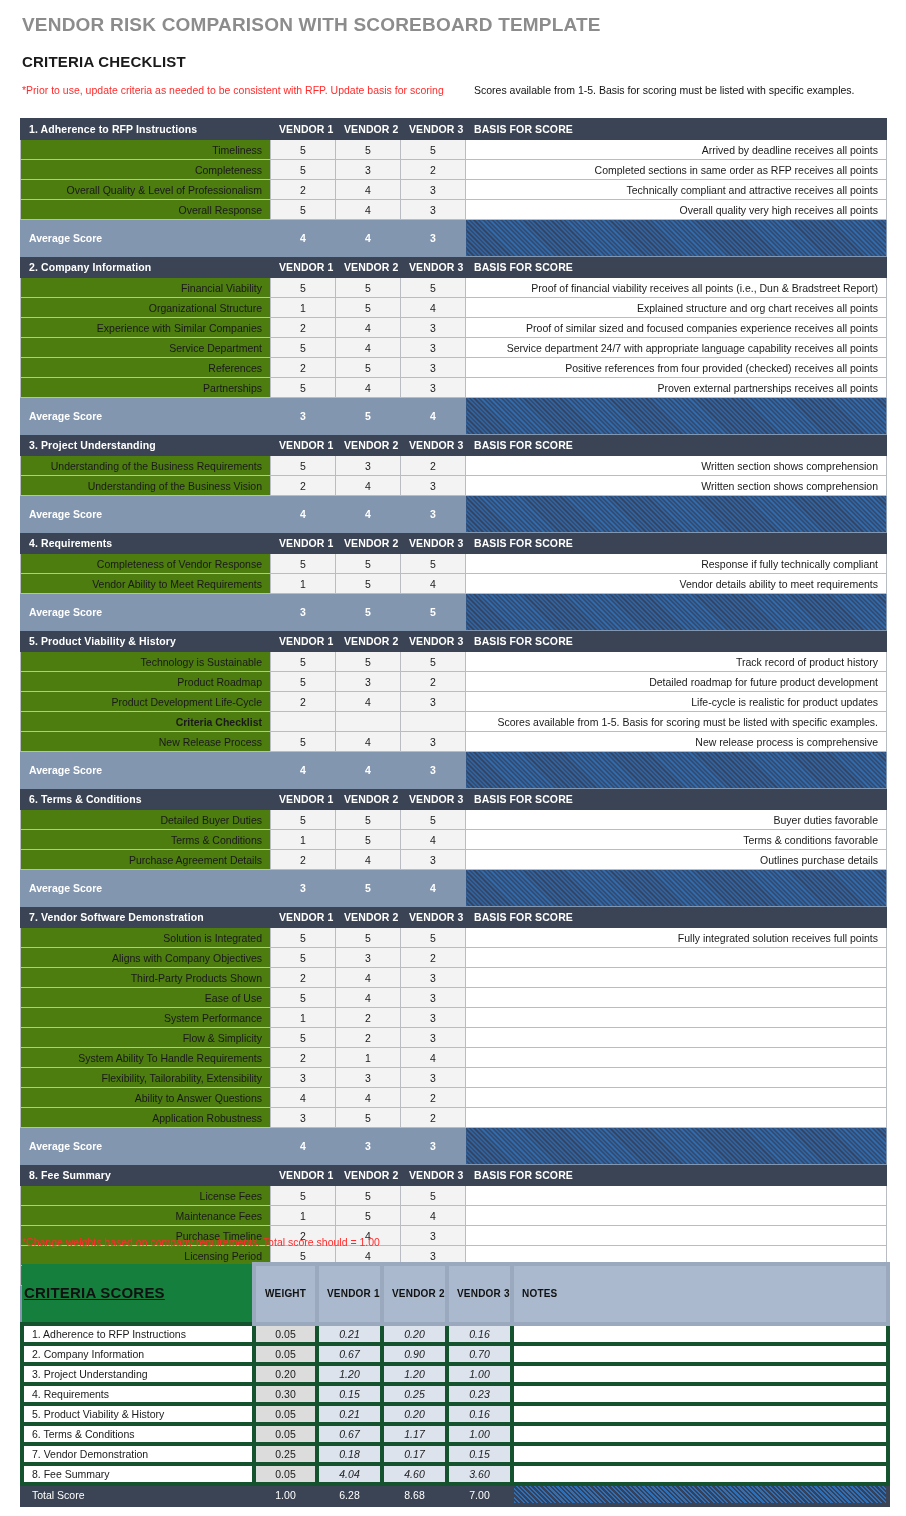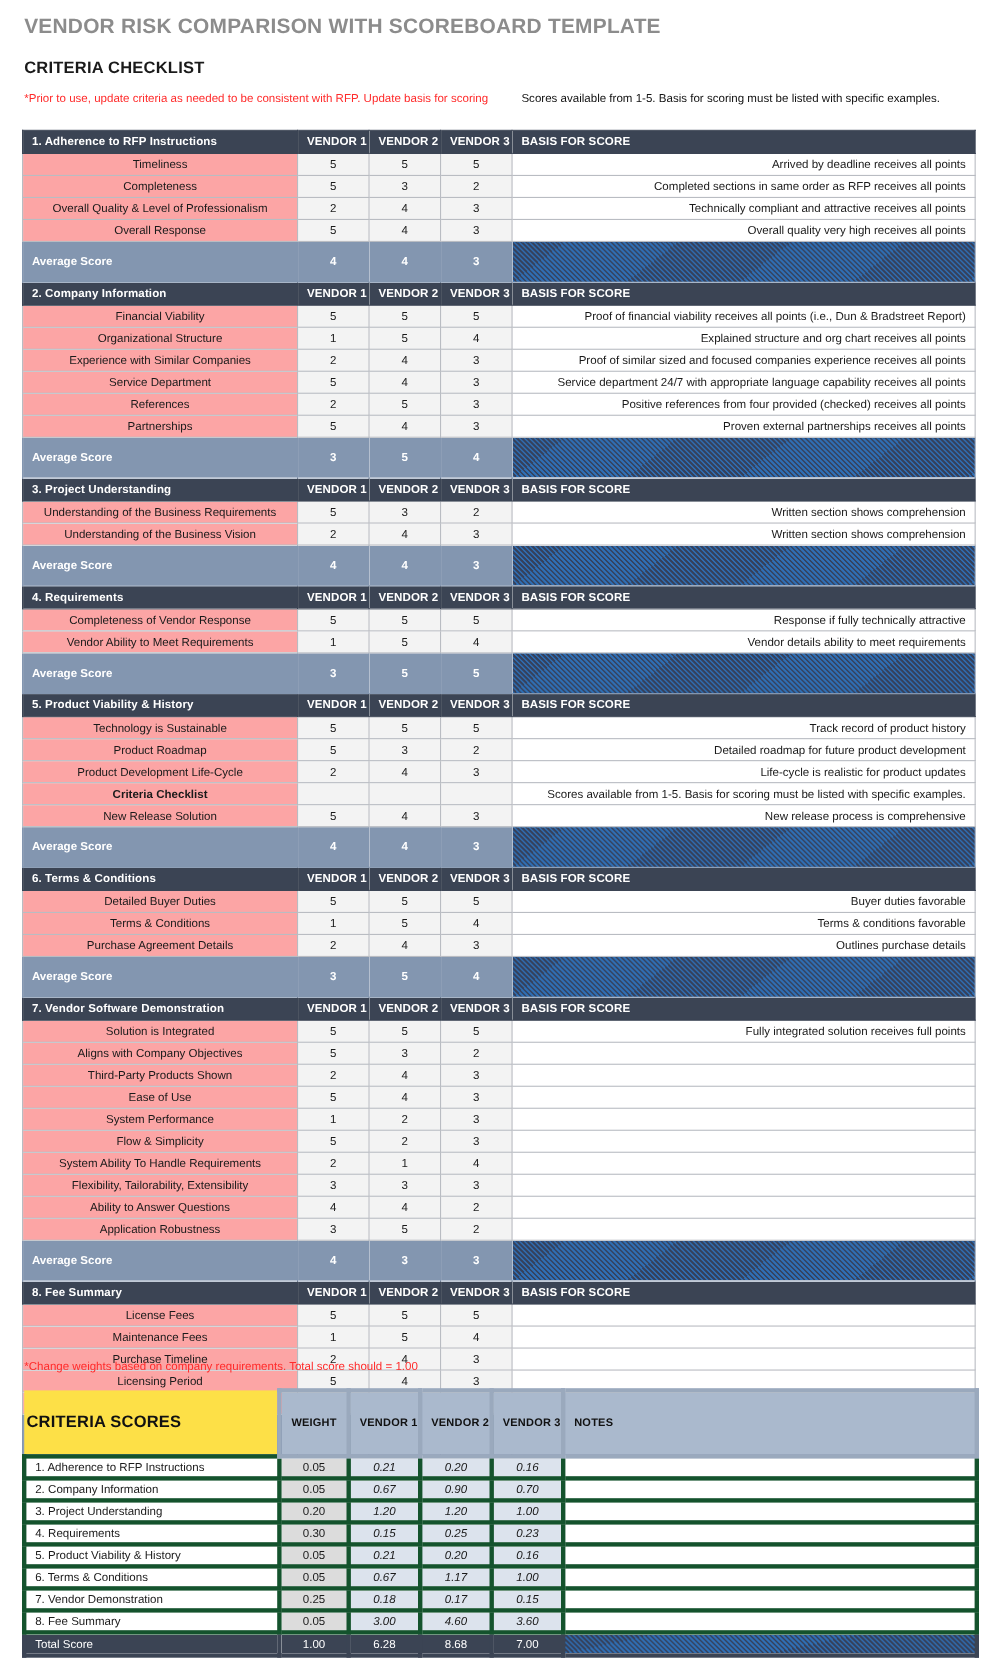--- a/index.html
+++ b/index.html
@@ -81,21 +81,21 @@
     background: #3b4454;
     color: #ffffff;
     font-weight: bold;
     font-size: 10.5px;
     border-color: #3b4454;
     height: 21px;
     letter-spacing: 0.1px;
   }
   tr.sec-head td.vh { text-align: center; }
 
-  tr.crit td.name   { background: #fca5a5; text-align: center; margin-top: 15px; }
+  tr.crit td.name   { background: #4d7c0f; text-align: right; margin-top: 15px; }
   tr.crit td.score  { background: #f3f3f3; text-align: center; }
   tr.crit td.basis  { background: #ffffff; text-align: right; }
   tr.crit td.name.bold { font-weight: bold; }
 
   tr.avg td {
     background: #8396b0;
     color: #ffffff;
     font-weight: bold;
     border-color: #8396b0;
     height: 37px;
@@ -151,26 +151,27 @@
     color: #111111;
     font-weight: bold;
     height: 60px;
     font-size: 10px;
     letter-spacing: 0.2px;
     text-align: center;
     line-height: 1.25;
     border-color: #9aa9bd;
   }
   tr.sc-head th.title-cell {
-    background: #fde047;
+    background: #15803d;
     border: none;
     text-align: left;
     font-size: 15px;
     letter-spacing: 0.2px;
     padding-left: 2px;
+    text-decoration: underline;
   }
   tr.sc-head th.notes-h { text-align: left; padding-left: 8px; }
 
   tr.sc-row td.name   { background: #ffffff; text-align: left; }
   tr.sc-row td.weight { background: #dcdcdc; text-align: center; }
   tr.sc-row td.wsc    { background: #dce3ed; text-align: center; font-style: italic; }
   tr.sc-row td.notes  { background: #ffffff; }
 
   tr.sc-total td {
     background: #3b4454;
@@ -345,21 +346,21 @@
             <td class="vh">VENDOR 1</td>
             <td class="vh">VENDOR 2</td>
             <td class="vh">VENDOR 3</td>
             <td>BASIS FOR SCORE</td>
           </tr>
           <tr class="crit">
             <td class="name">Completeness of Vendor Response</td>
             <td class="score">5</td>
             <td class="score">5</td>
             <td class="score">5</td>
-            <td class="basis">Response if fully technically attractive</td>
+            <td class="basis">Response if fully technically compliant</td>
           </tr>
           <tr class="crit">
             <td class="name">Vendor Ability to Meet Requirements</td>
             <td class="score">1</td>
             <td class="score">5</td>
             <td class="score">4</td>
             <td class="basis">Vendor details ability to meet requirements</td>
           </tr>
           <tr class="avg">
             <td>Average Score</td>
@@ -397,21 +398,21 @@
             <td class="basis">Life-cycle is realistic for product updates</td>
           </tr>
           <tr class="crit">
             <td class="name bold">Criteria Checklist</td>
             <td class="score"></td>
             <td class="score"></td>
             <td class="score"></td>
             <td class="basis">Scores available from 1-5. Basis for scoring must be listed with specific examples.</td>
           </tr>
           <tr class="crit">
-            <td class="name">New Release Solution</td>
+            <td class="name">New Release Process</td>
             <td class="score">5</td>
             <td class="score">4</td>
             <td class="score">3</td>
             <td class="basis">New release process is comprehensive</td>
           </tr>
           <tr class="avg">
             <td>Average Score</td>
             <td class="score">4</td>
             <td class="score">4</td>
             <td class="score">3</td>
@@ -662,21 +663,21 @@
             <td class="name">7. Vendor Demonstration</td>
             <td class="weight">0.25</td>
             <td class="wsc">0.18</td>
             <td class="wsc">0.17</td>
             <td class="wsc">0.15</td>
             <td class="notes"></td>
           </tr>
           <tr class="sc-row">
             <td class="name">8. Fee Summary</td>
             <td class="weight">0.05</td>
-            <td class="wsc">3.00</td>
+            <td class="wsc">4.04</td>
             <td class="wsc">4.60</td>
             <td class="wsc">3.60</td>
             <td class="notes"></td>
           </tr>
           <tr class="sc-total">
             <td>Total Score</td>
             <td class="weight">1.00</td>
             <td class="wsc">6.28</td>
             <td class="wsc">8.68</td>
             <td class="wsc">7.00</td>

